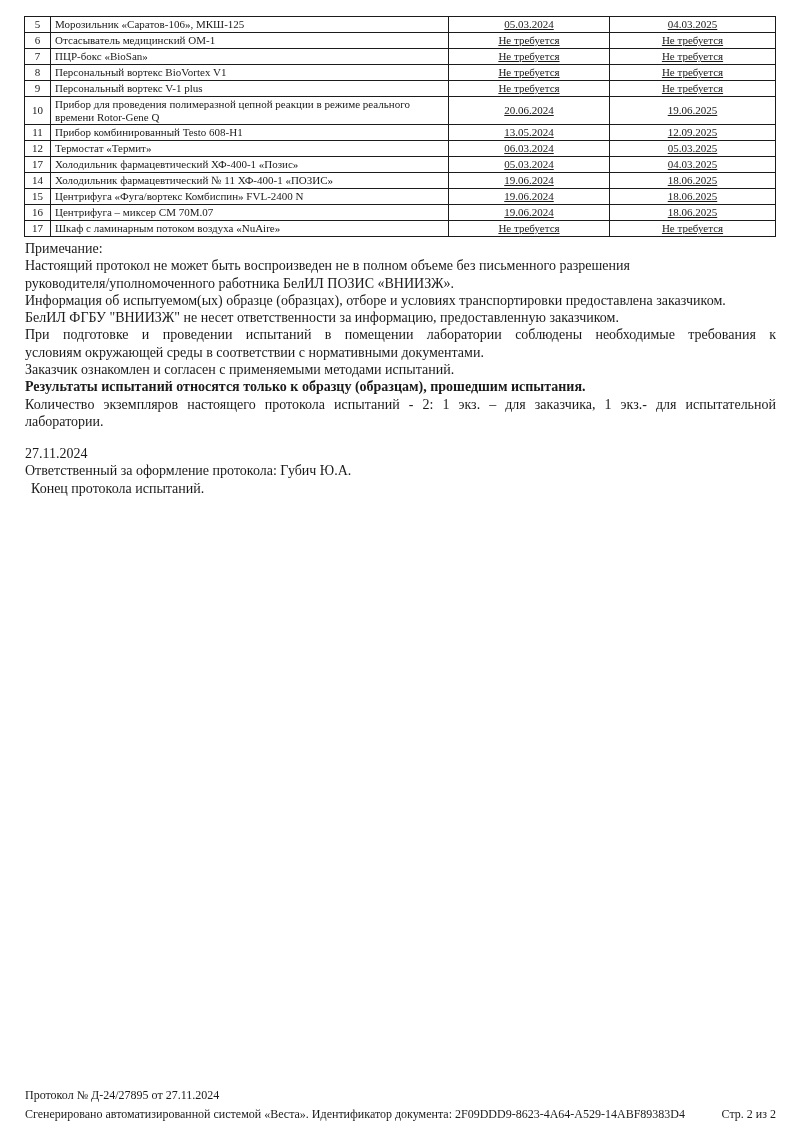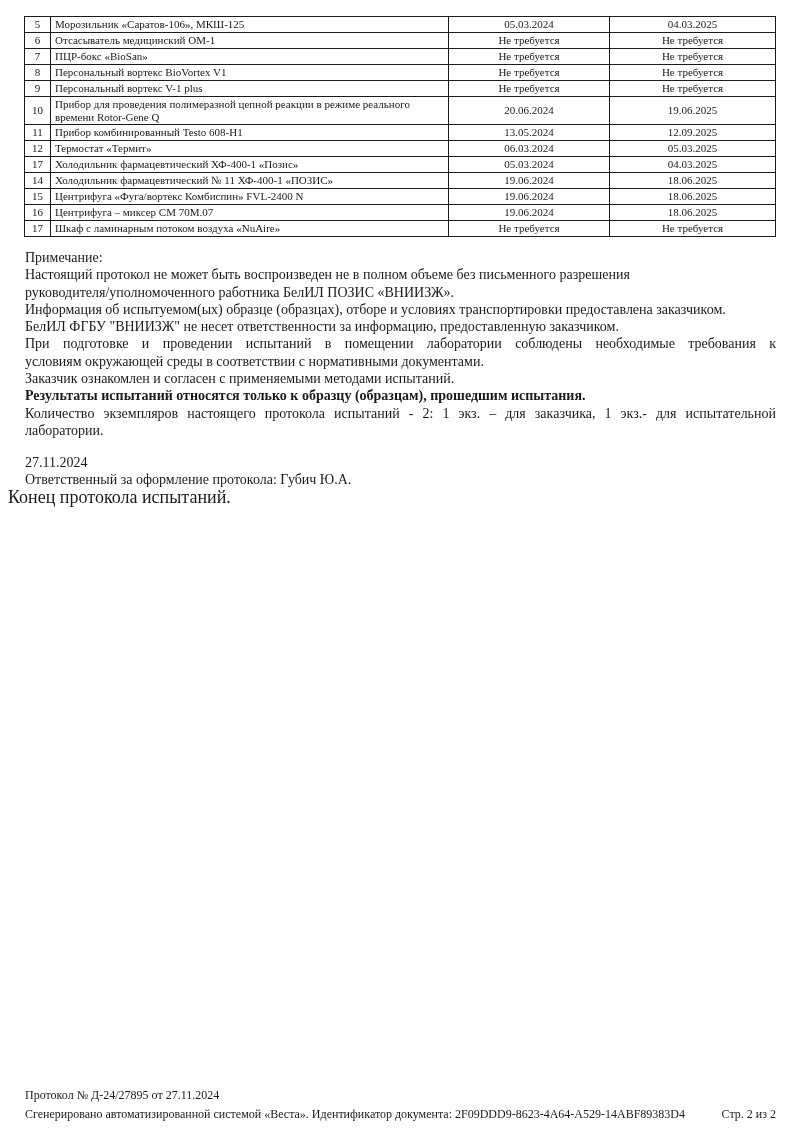--- a/index.html
+++ b/index.html
@@ -29,24 +29,24 @@
   table.equip-table td {
     border: 1px solid #1b1b1b;
     padding: 1px 4px;
     line-height: 12.5px;
     height: 13px;
     vertical-align: middle;
     overflow: hidden;
   }
   td.c-num  { text-align: center; padding: 1px 1px; }
   td.c-name { text-align: left; padding-left: 6px; padding-right: 8px; }
-  td.c-date { text-align: center; }
+  td.c-date { text-align: center; text-decoration: underline; }
   
   .notes {
-    margin: 12px 24px 0 25px;
+    margin: 3px 24px 0 25px;
     width: 751px;
     font-size: 14px;
     line-height: 17.3px;
   }
   .note-line { white-space: nowrap; }
   .note-line.stretch {
     white-space: normal;
     text-align: justify;
     text-align-last: justify;
   }
@@ -54,22 +54,22 @@
   
   .sig-row {
     display: flex;
     justify-content: space-between;
     margin: 15px 25px 0 25px;
     font-size: 14px;
     line-height: 17px;
     flex-direction: column;
   }
   .end-line {
-    margin: 1px 25px 0 8px;
-    font-size: 18px;
+    margin: 1px 25px 0 31px;
+    font-size: 14px;
     line-height: 17px;
   }
   
   .footer {
     position: absolute;
     left: 25px;
     right: 24px;
     bottom: 8px;
     font-size: 12px;
     line-height: 19px;

